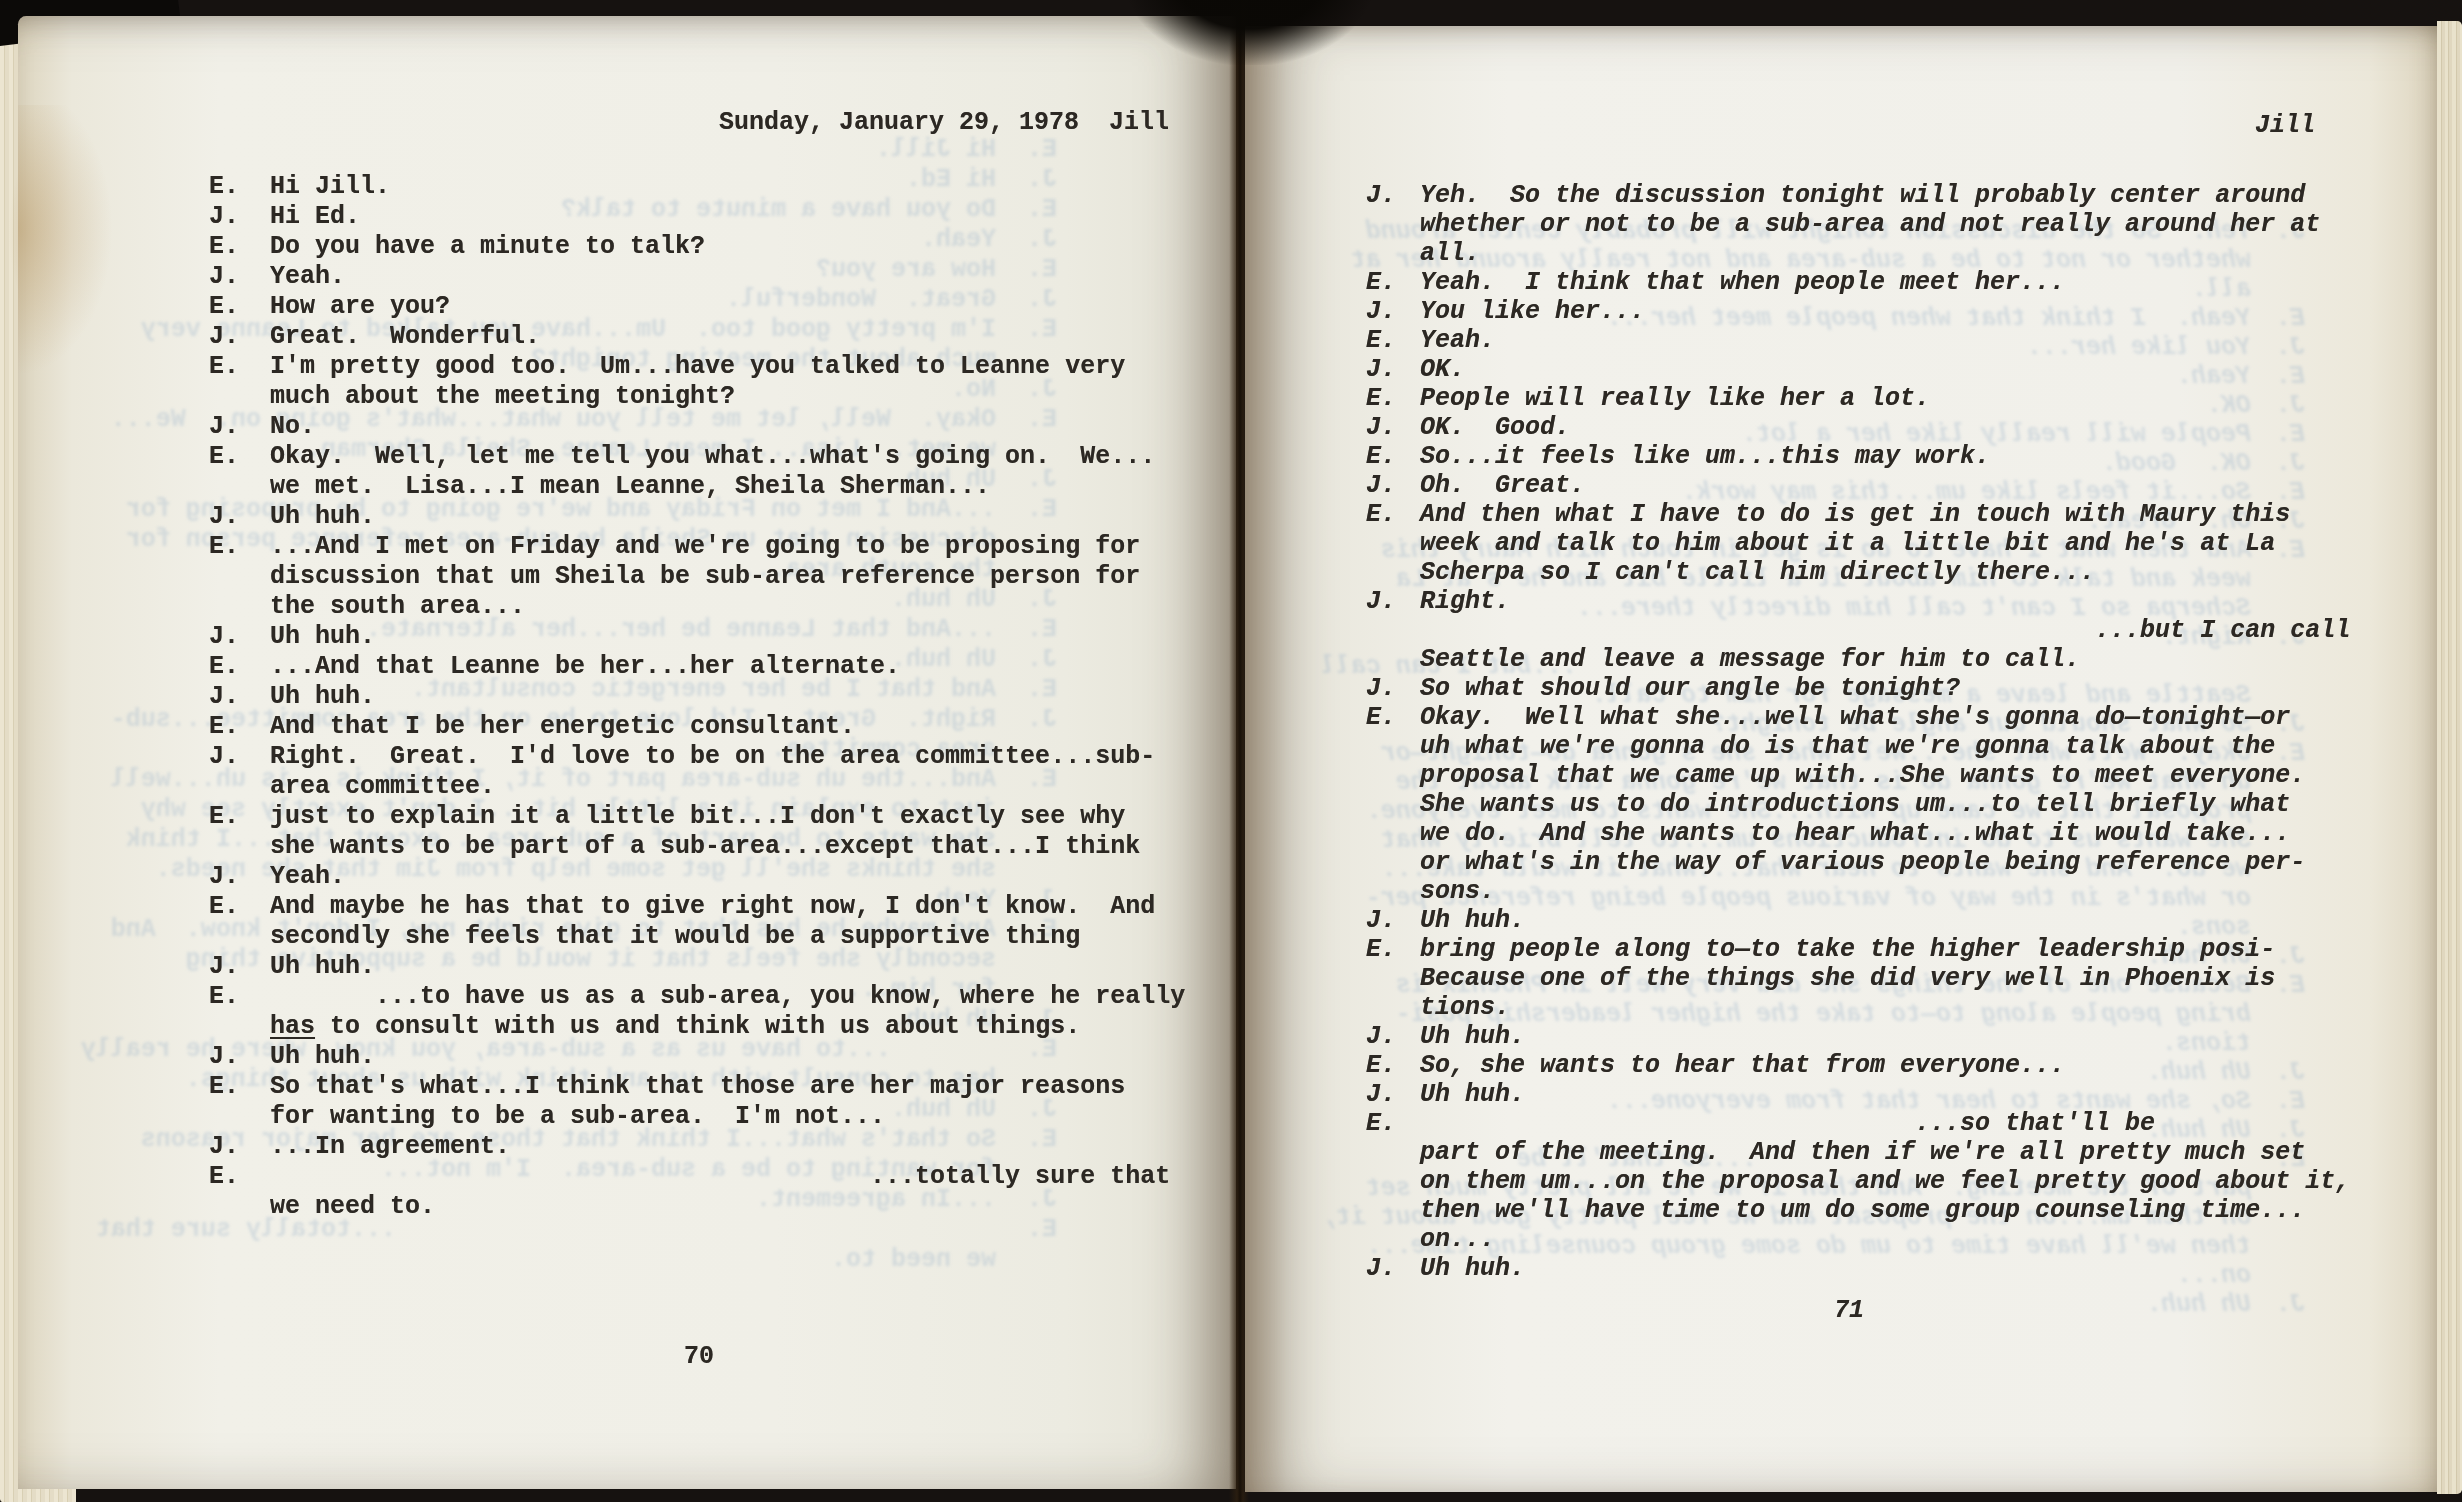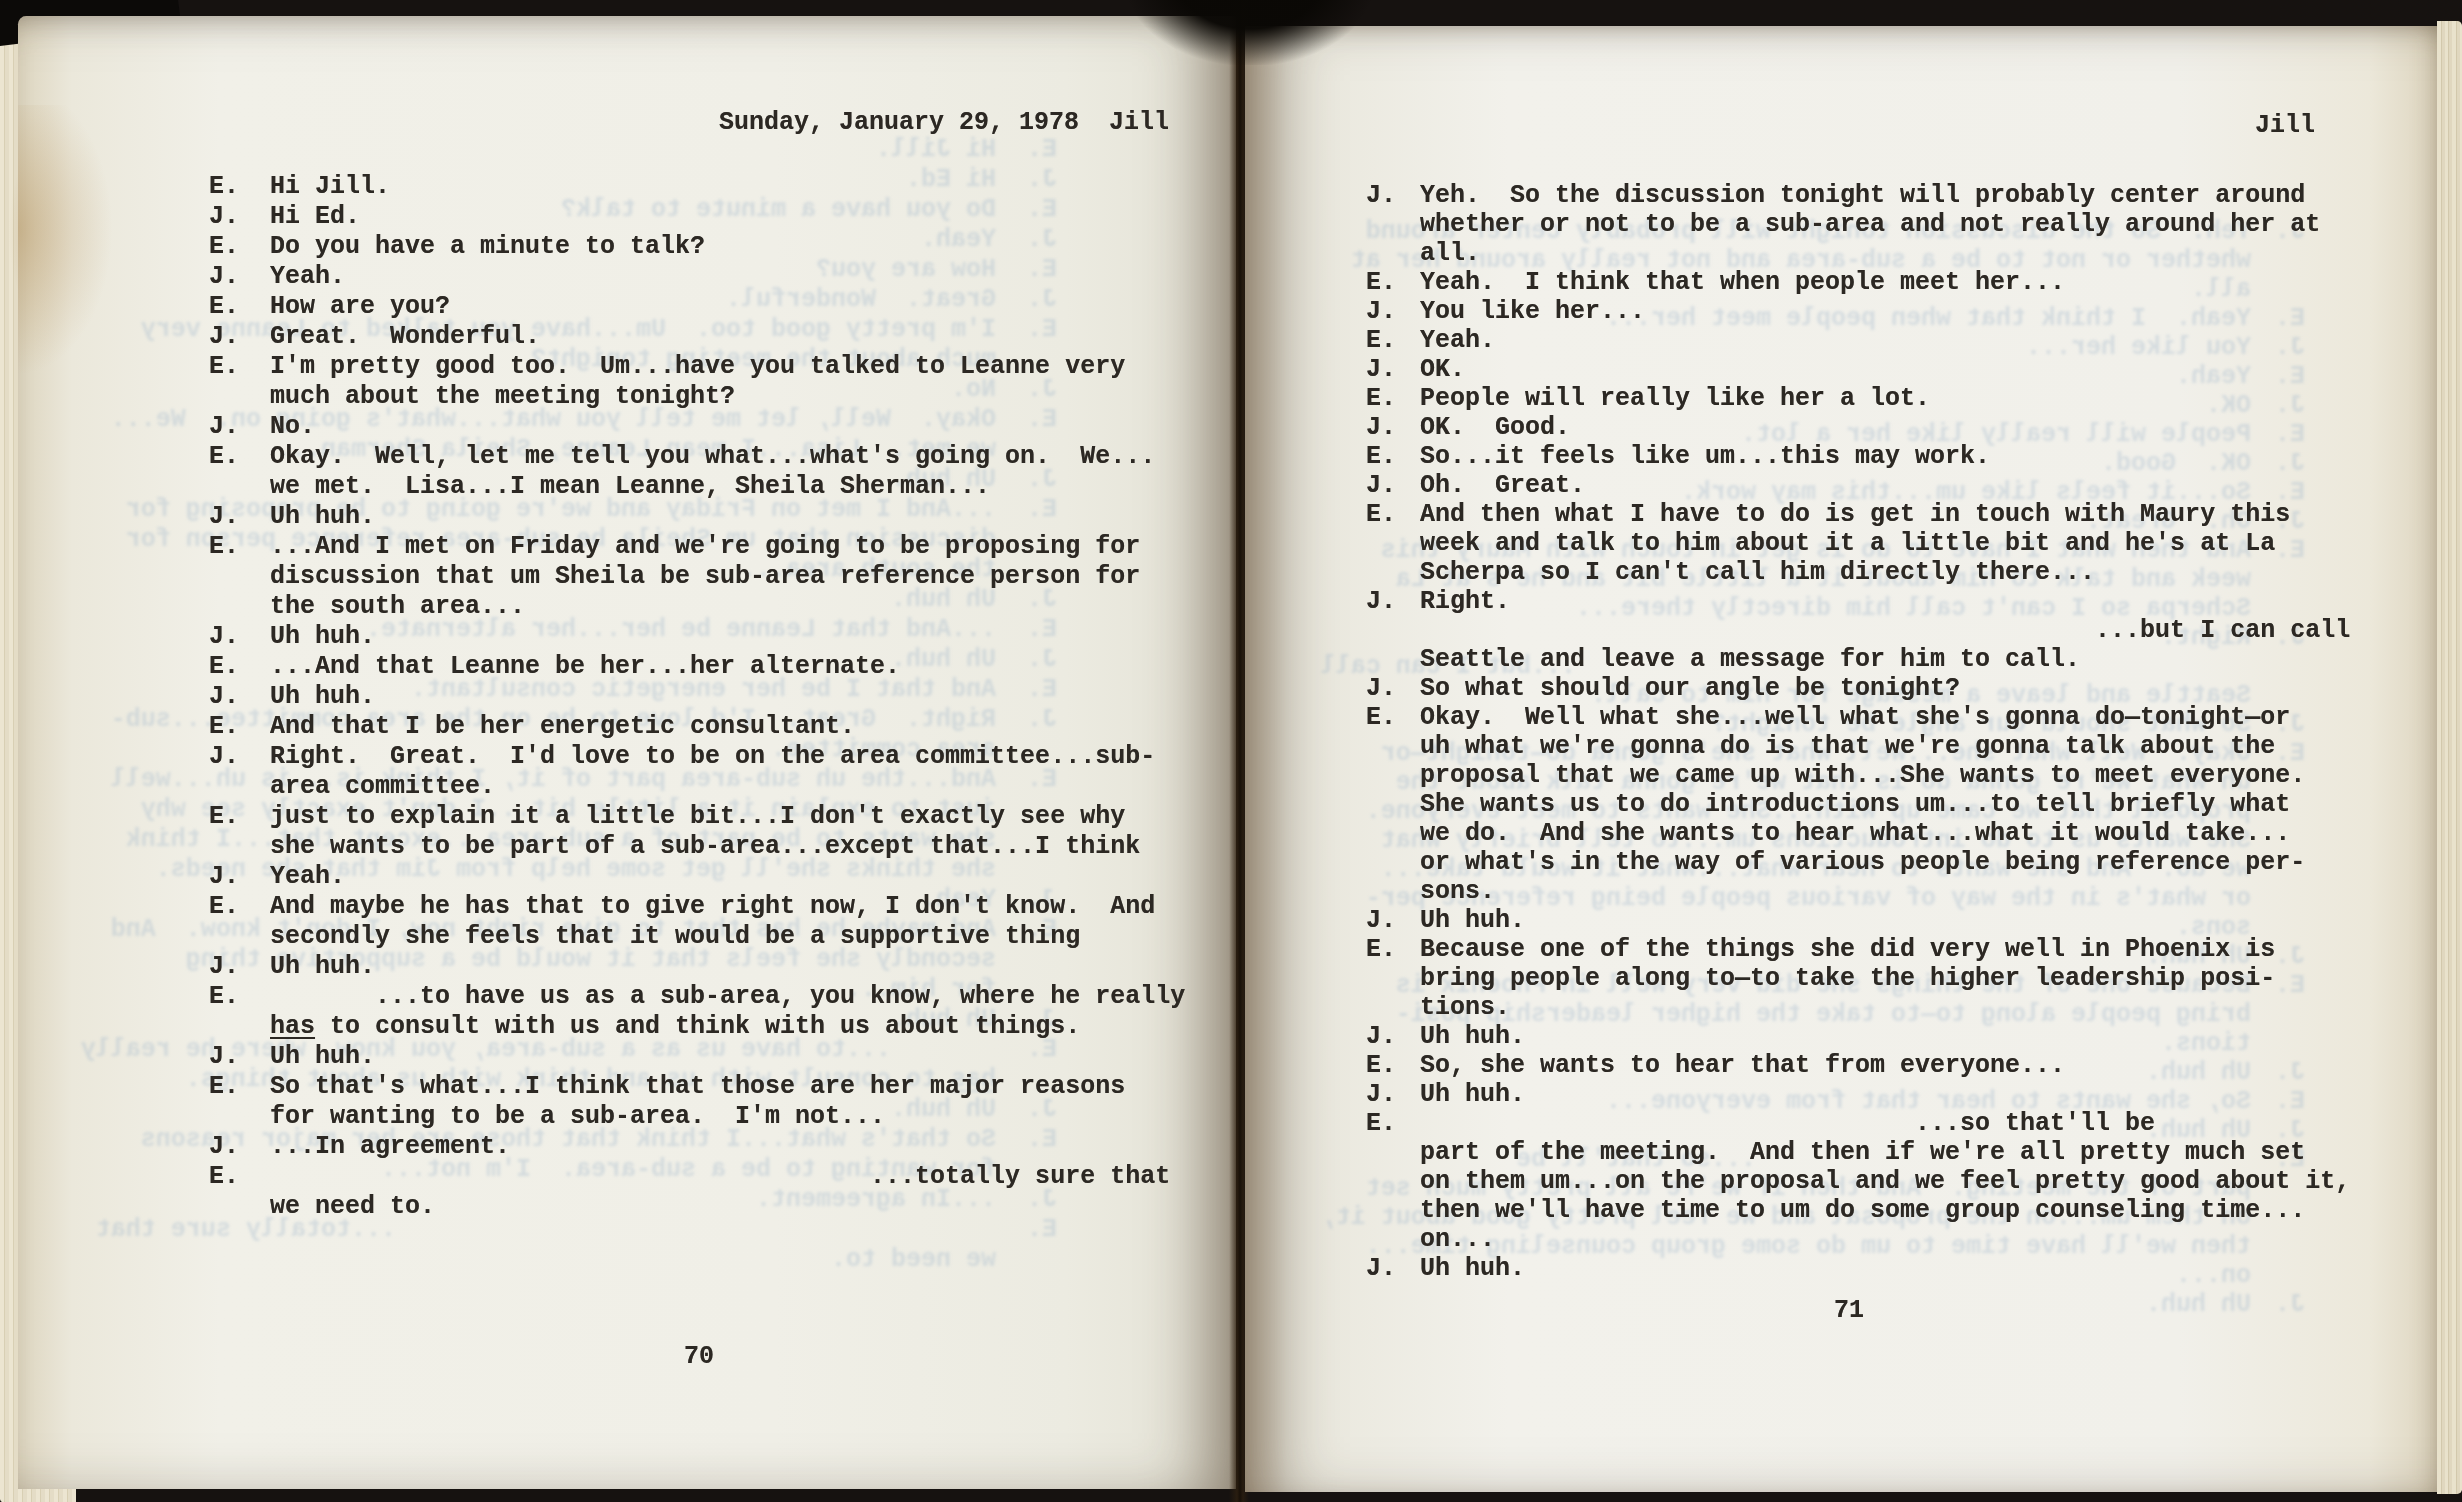--- a/index.html
+++ b/index.html
@@ -43,20 +43,21 @@
   .page-left::before {
     content:""; position:absolute; left:0; top:89px; width:155px; height:310px;
     background:radial-gradient(131px 202px at 0% 40%, rgba(170,128,64,.38), rgba(170,128,64,0) 72%);
   }
   .page-right {
     left:1245px; top:26px; width:1197px; height:1466px;
     --spkw:54px; --lh:29px;
     background:linear-gradient(90deg,#d9cfbc 0,#e9e7dc 42px,#f2f1eb 22%,#f1f0ea 78%,#ece8da 94%,#dcd3bc 100%);
     box-shadow:inset 50px 0 65px -22.6px rgba(66,48,28,.5), inset 0 14.3px 27px -15.5px rgba(60,45,28,.3), inset -18px 0 24px -12px rgba(90,70,40,.35);
     border-radius:2.4px 6px 0 0;
+    font-style:italic;
   }
   .gutter {
     position:absolute; left:1229px; top:0; width:20px; height:1502px;
     background:linear-gradient(90deg, rgba(30,20,10,0) 0, rgba(46,32,16,.8) 40%, rgba(24,16,8,.95) 55%, rgba(46,32,16,.7) 70%, rgba(30,20,10,0) 100%);
   }
   .gutter-top-shadow {
     position:absolute; left:1125px; top:-24px; width:250px; height:89px;
     background:radial-gradient(ellipse at 50% 0%, rgba(10,8,5,.98) 0 42%, rgba(10,8,5,0) 72%);
   }
 
@@ -686,22 +687,22 @@
         </div>
         <div class="turn">
           <div class="spk">J.</div>
           <div class="txt">
             <div class="line">Uh huh.</div>
           </div>
         </div>
         <div class="turn">
           <div class="spk">E.</div>
           <div class="txt">
+            <div class="line">bring people along to—to take the higher leadership posi-</div>
             <div class="line">Because one of the things she did very well in Phoenix is</div>
-            <div class="line">bring people along to—to take the higher leadership posi-</div>
             <div class="line">tions.</div>
           </div>
         </div>
         <div class="turn">
           <div class="spk">J.</div>
           <div class="txt">
             <div class="line">Uh huh.</div>
           </div>
         </div>
         <div class="turn">

